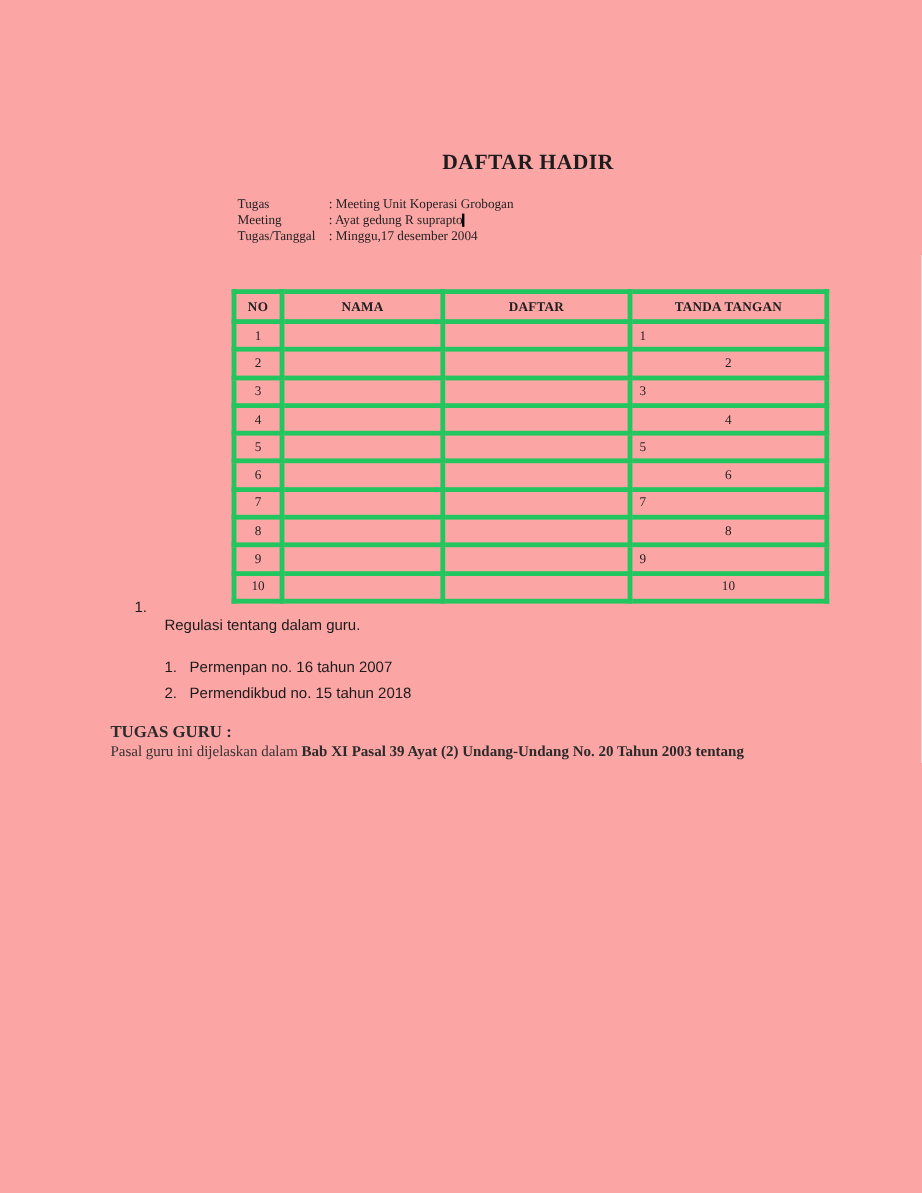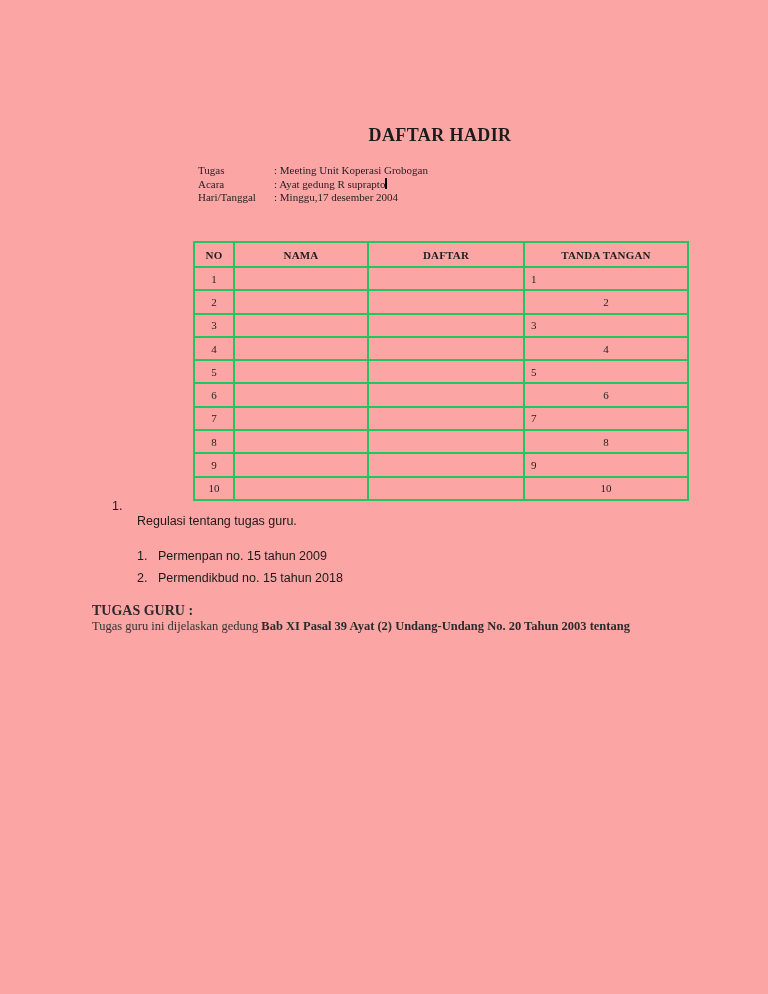--- a/index.html
+++ b/index.html
@@ -16,21 +16,21 @@
   }
   
   .meta { position:absolute; left:198px; top:164px; font-size:11px; line-height:13.6px; color:#1f1f1f; }
   .meta-row { display:flex; }
   .meta-label { width:76px; flex:0 0 76px; }
   .meta-value { white-space:pre; }
   .caret { display:inline-block; width:1.5px; height:11px; background:#000; vertical-align:-2px; margin-left:0px; }
   
   .tbl-wrap { position:absolute; left:193px; top:241px; }
   table.att { border-collapse:collapse; table-layout:fixed; width:494px; font-size:11px; color:#1f1f1f; }
-  table.att th, table.att td { border:2px solid #22c55e; vertical-align:middle; overflow:hidden; }
+  table.att th, table.att td { border:4px solid #22c55e; vertical-align:middle; overflow:hidden; }
   table.att th { height:25px; font-weight:bold; text-align:center; font-size:11px; letter-spacing:0.2px; }
   table.att td { height:23.3px; }
   td.c-no { text-align:center; }
   td.c-sign.sign-left { text-align:left; padding-left:6px; }
   td.c-sign.sign-center { text-align:center; }
   
   .sans { font-family:"Liberation Sans", sans-serif; color:#1a1a1a; }
   .stray-num { position:absolute; left:112px; top:499px; font-size:12.5px; line-height:15px; }
   .regulasi { position:absolute; left:137px; top:514px; font-size:12.5px; line-height:15px; }
   .reg-list { position:absolute; left:137px; top:549px; font-size:12.5px; line-height:15px; }
@@ -48,26 +48,26 @@
 <div class="page">
 
   <div class="doc-title">DAFTAR HADIR</div>
 
   <div class="meta">
     <div class="meta-row">
       <span class="meta-label">Tugas</span>
       <span class="meta-value">: Meeting Unit Koperasi Grobogan</span>
     </div>
     <div class="meta-row">
-      <span class="meta-label">Acara</span>
+      <span class="meta-label">Meeting</span>
       <span class="meta-value">: Ayat gedung R suprapto</span>
       <span class="caret"></span>
     </div>
     <div class="meta-row">
-      <span class="meta-label">Hari/Tanggal</span>
+      <span class="meta-label">Tugas/Tanggal</span>
       <span class="meta-value">: Minggu,17 desember 2004</span>
     </div>
   </div>
 
   <div class="tbl-wrap">
     <table class="att">
       <colgroup>
         <col style="width:40px">
           <col style="width:134px">
           <col style="width:156px">
@@ -140,32 +140,32 @@
             <td class="c-no">10</td>
             <td class="c-nama"></td>
             <td class="c-jabatan"></td>
             <td class="c-sign sign-center">10</td>
           </tr>
         </tbody>
     </table>
   </div>
 
   <div class="sans stray-num">1.</div>
-  <div class="sans regulasi">Regulasi tentang tugas guru.</div>
+  <div class="sans regulasi">Regulasi tentang dalam guru.</div>
 
   <div class="sans reg-list">
     <div class="reg-item">
       <span class="num">1.</span>
-      <span>Permenpan no. 15 tahun 2009</span>
+      <span>Permenpan no. 16 tahun 2007</span>
     </div>
     <div class="reg-item">
       <span class="num">2.</span>
       <span>Permendikbud no. 15 tahun 2018</span>
     </div>
   </div>
 
   <div class="tugas-heading">TUGAS GURU :</div>
 
   <div class="tugas-par">
-    <div class="pline"><span>Tugas guru ini dijelaskan gedung </span><b>Bab XI Pasal 39 Ayat (2) Undang-Undang No. 20 Tahun 2003 tentang</b></div>
+    <div class="pline"><span>Pasal guru ini dijelaskan dalam </span><b>Bab XI Pasal 39 Ayat (2) Undang-Undang No. 20 Tahun 2003 tentang</b></div>
   </div>
 
 </div>
 
 </body></html>

